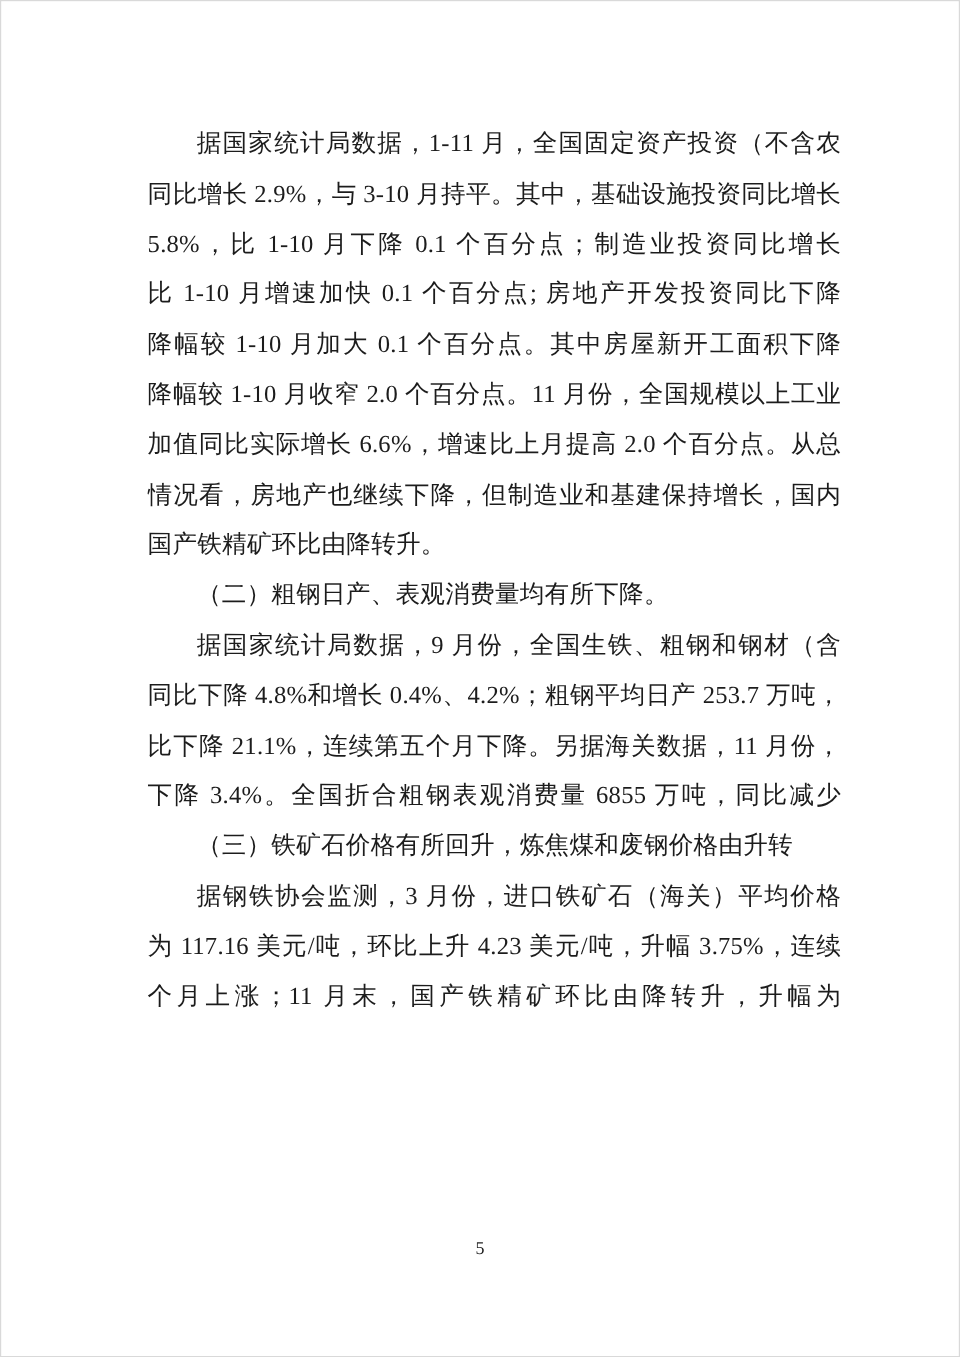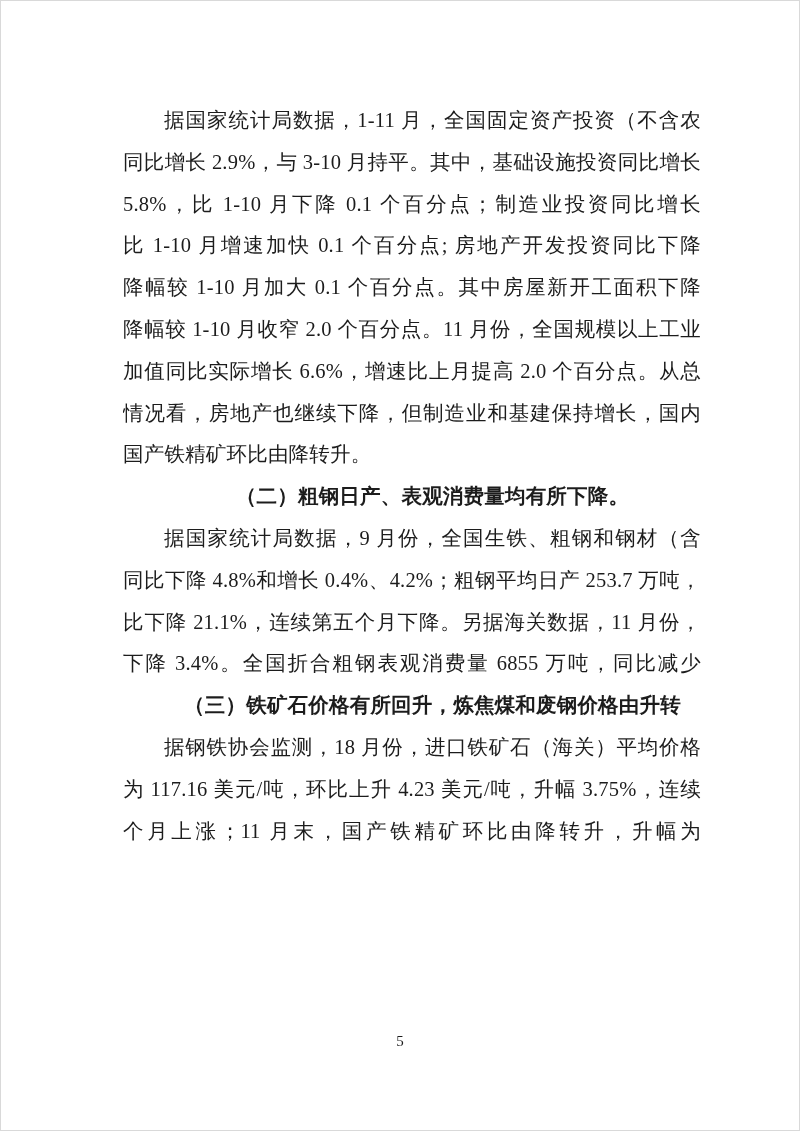--- a/index.html
+++ b/index.html
@@ -33,22 +33,21 @@
     text-align: left;
   }
   .line.indent {
     padding-left: 41px;
   }
   .line.stretch {
     text-align: justify;
     text-align-last: justify;
   }
   .block.heading .line {
-    font-weight: bold;
-    text-align: center;
+    font-weight: normal;
   }
   .footer {
     position: absolute;
     top: 1030px;
     left: 0;
     width: 100%;
     text-align: center;
     font-size: 15px;
     line-height: 20px;
     color: #1c1c1c;
@@ -76,21 +75,21 @@
       <div class="block paragraph">
         <div class="line indent stretch">据国家统计局数据，9 月份，全国生铁、粗钢和钢材（含</div>
         <div class="line stretch">同比下降 4.8%和增长 0.4%、4.2%；粗钢平均日产 253.7 万吨，环</div>
         <div class="line stretch">比下降 21.1%，连续第五个月下降。另据海关数据，11 月份，全</div>
         <div class="line stretch">下降 3.4%。全国折合粗钢表观消费量 6855 万吨，同比减少 3.2%。</div>
       </div>
       <div class="block heading">
         <div class="line indent">（三）铁矿石价格有所回升，炼焦煤和废钢价格由升转降。</div>
       </div>
       <div class="block paragraph">
-        <div class="line indent stretch">据钢铁协会监测，18 月份，进口铁矿石（海关）平均价格</div>
+        <div class="line indent stretch">据钢铁协会监测，3 月份，进口铁矿石（海关）平均价格</div>
         <div class="line stretch">为 117.16 美元/吨，环比上升 4.23 美元/吨，升幅 3.75%，连续两</div>
         <div class="line stretch">个月上涨；11 月末，国产铁精矿环比由降转升，升幅为 6.27%，</div>
       </div>
     </div>
   <div class="footer">
     <span>5</span>
   </div>
 </div>
 
 </body></html>

